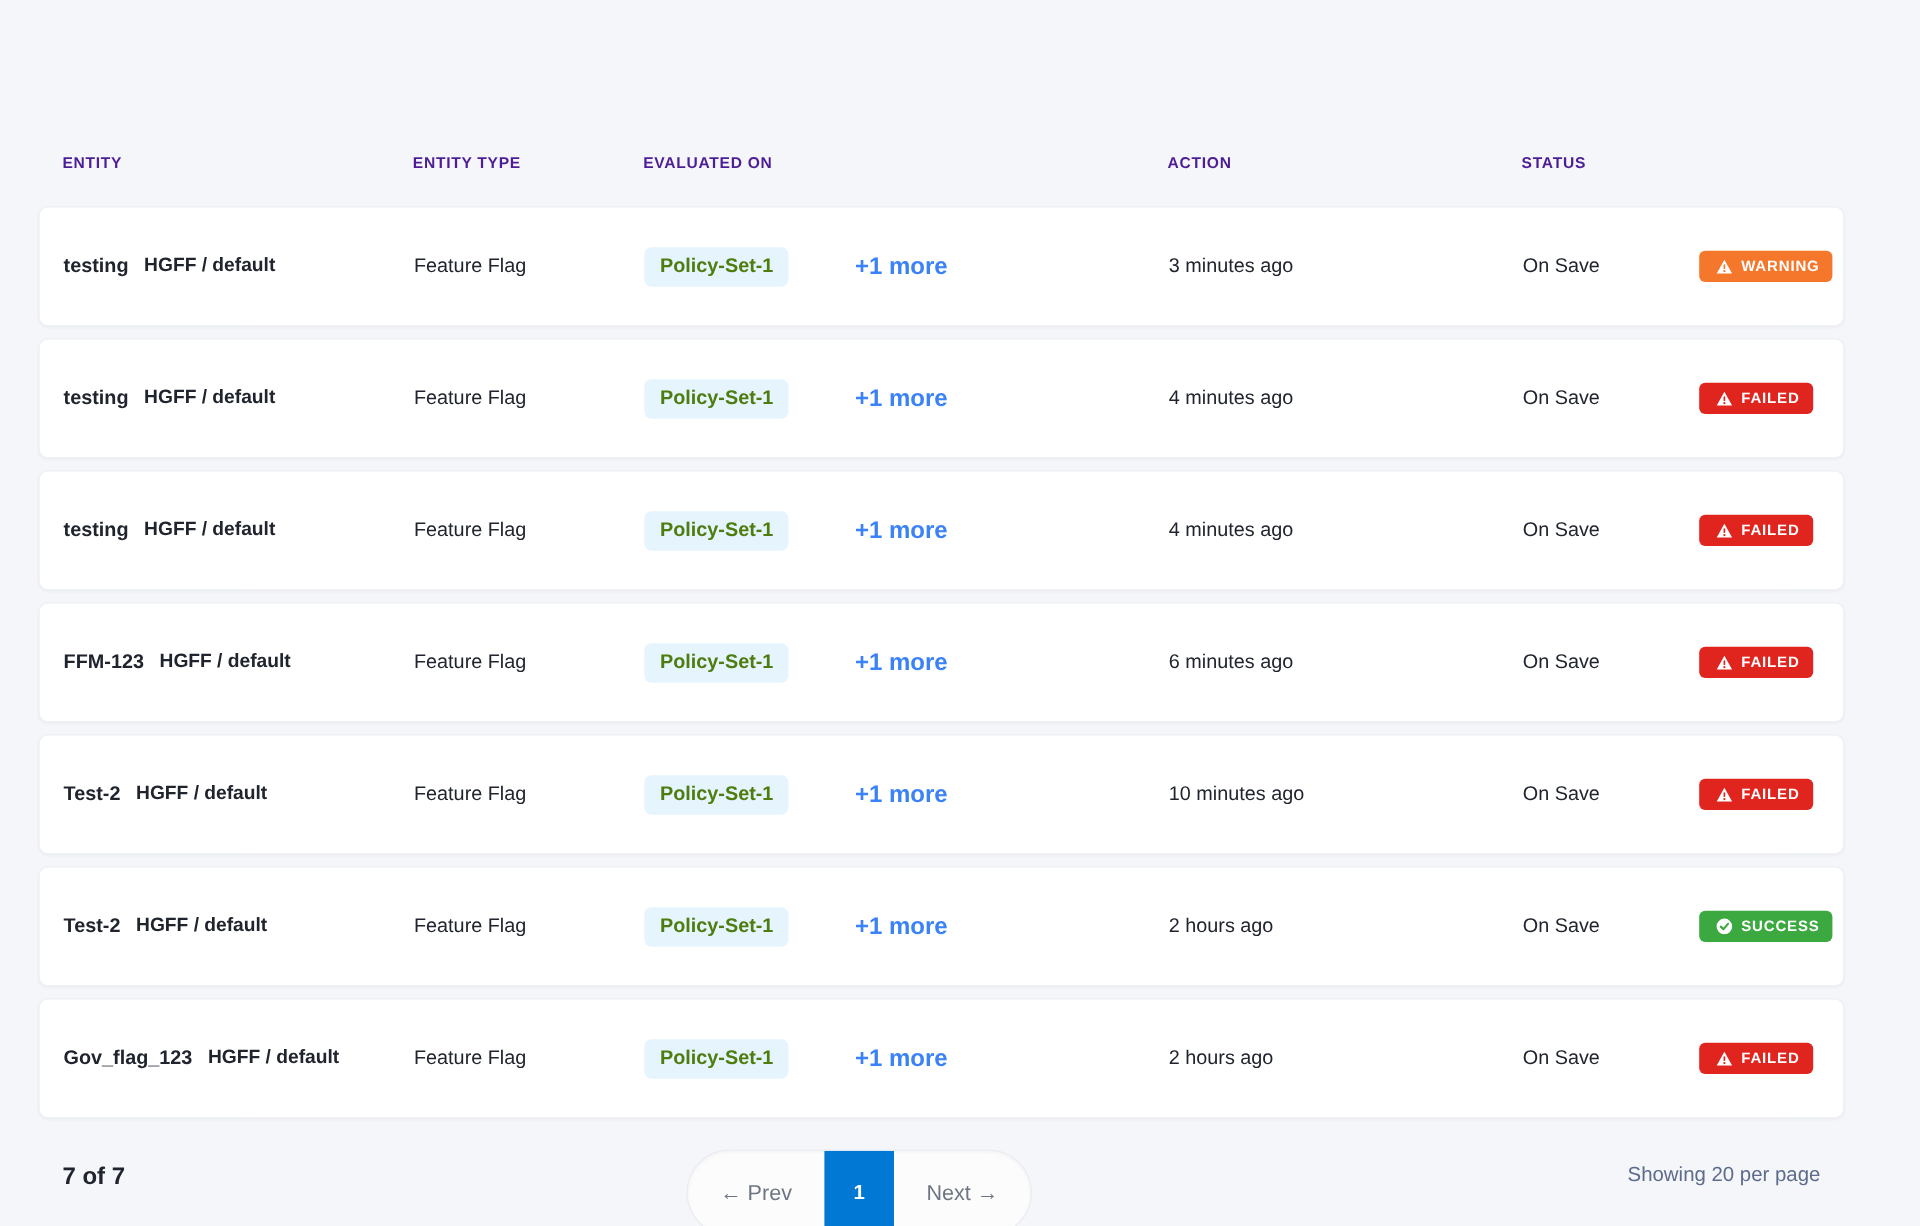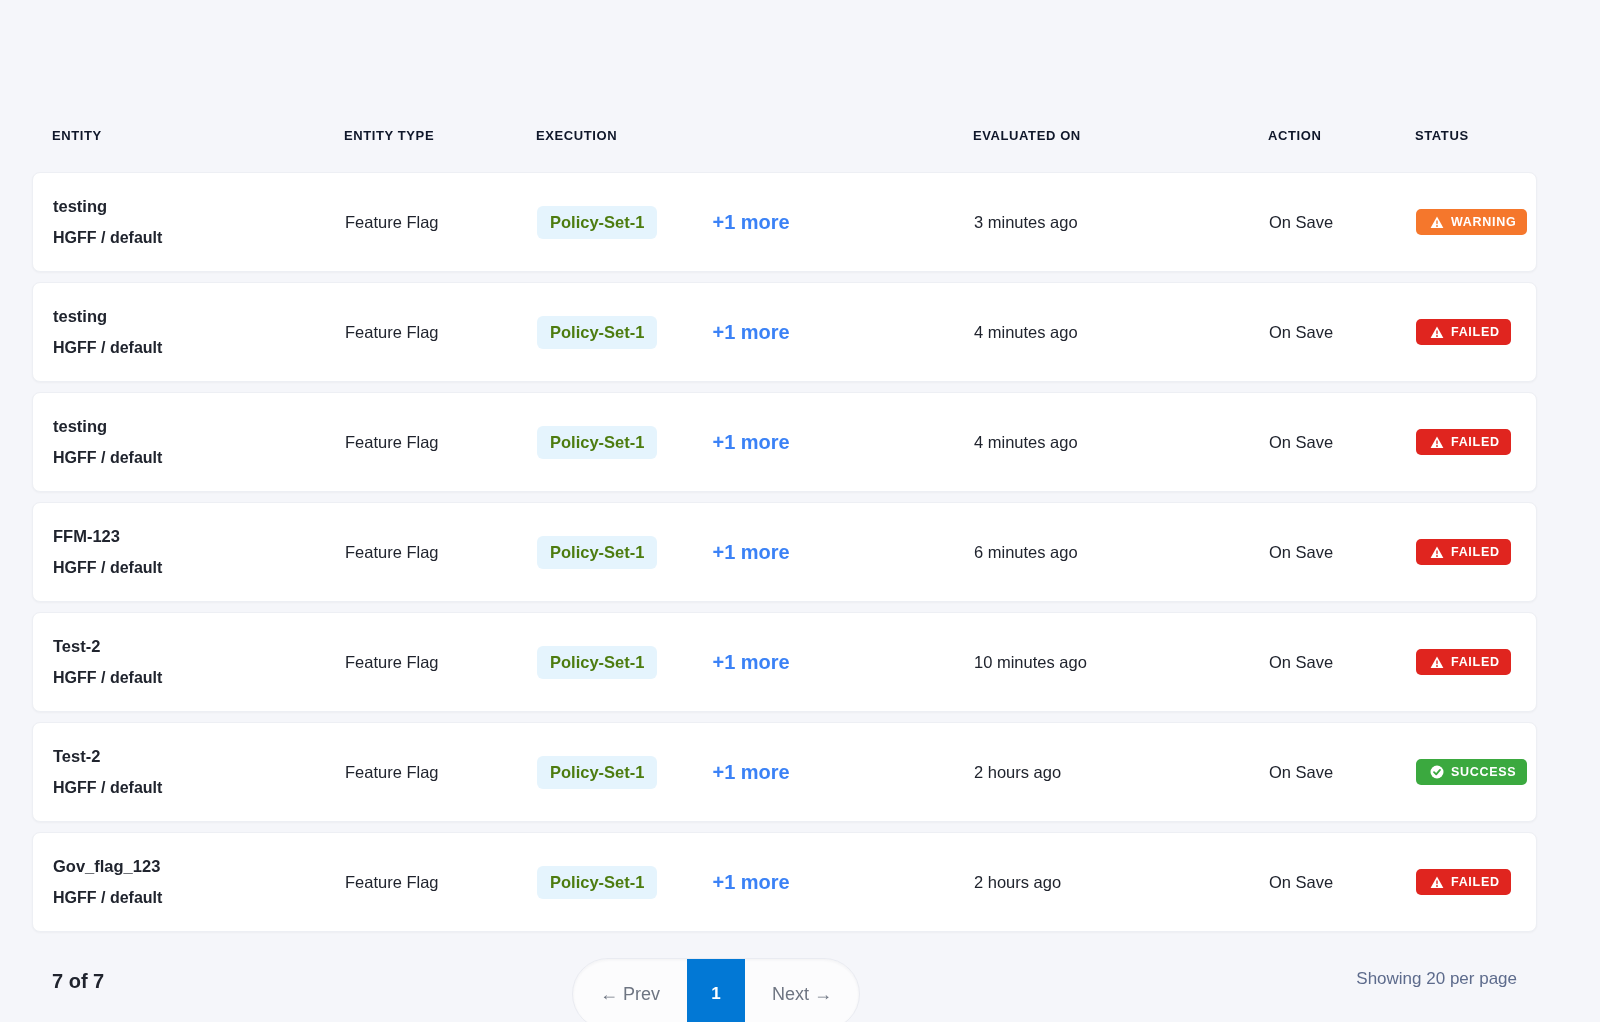--- a/index.html
+++ b/index.html
@@ -38,30 +38,30 @@
   .grid-cols {
     display: grid;
     grid-template-columns: 292px 192px 437px 295px 147px 1fr;
     align-items: center;
     padding: 0 20px;
   }
   .table-head {
     position: absolute; left: 32px; top: 128px; width: 1505px;
   }
   .th {
-    font-size: 13px; font-weight: 700; color: #0f172a;
+    font-size: 13px; font-weight: 700; color: #4c1d95;
     letter-spacing: 0.6px; text-transform: uppercase;
   }
   .rows { position: absolute; left: 32px; top: 172px; width: 1505px; }
   .row-card {
     background: #ffffff; border: 1px solid #edeff4; border-radius: 8px;
     height: 100px; margin-bottom: 10px;
     box-shadow: 0 1px 2px rgba(40,41,61,0.04);
   }
-  .cell-entity { display: flex; flex-direction: column; gap: 13px; }
+  .cell-entity { display: flex; flex-direction: row; gap: 13px; }
   .entity-name { font-size: 16.5px; font-weight: 700; color: #20242e; }
   .entity-scope { font-size: 16px; font-weight: 700; color: #20242e; }
   .cell-type, .cell-time, .cell-action { font-size: 16.5px; color: #20242e; }
   .cell-exec { display: flex; align-items: center; }
   .policy-chip {
     background: #e5f4fd; color: #4d7c0f; font-size: 16.5px; font-weight: 600;
     border-radius: 6px; padding: 7px 13px; cursor: pointer;
   }
   .more-link { color: #3b82f6; font-size: 20px; font-weight: 600; margin-left: 55px; cursor: pointer; }
 
@@ -97,21 +97,20 @@
 </style>
 </head>
 <body>
 
 <div class="page">
 
 
   <div class="table-head grid-cols">
     <div class="th">Entity</div>
     <div class="th">Entity Type</div>
-    <div class="th">Execution</div>
     <div class="th">Evaluated On</div>
     <div class="th">Action</div>
     <div class="th">Status</div>
   </div>
 
   <div class="rows" id="rows">
     <div class="row-card grid-cols">
       <div class="cell-entity">
         <span class="entity-name">testing</span>
         <span class="entity-scope">HGFF / default</span>

